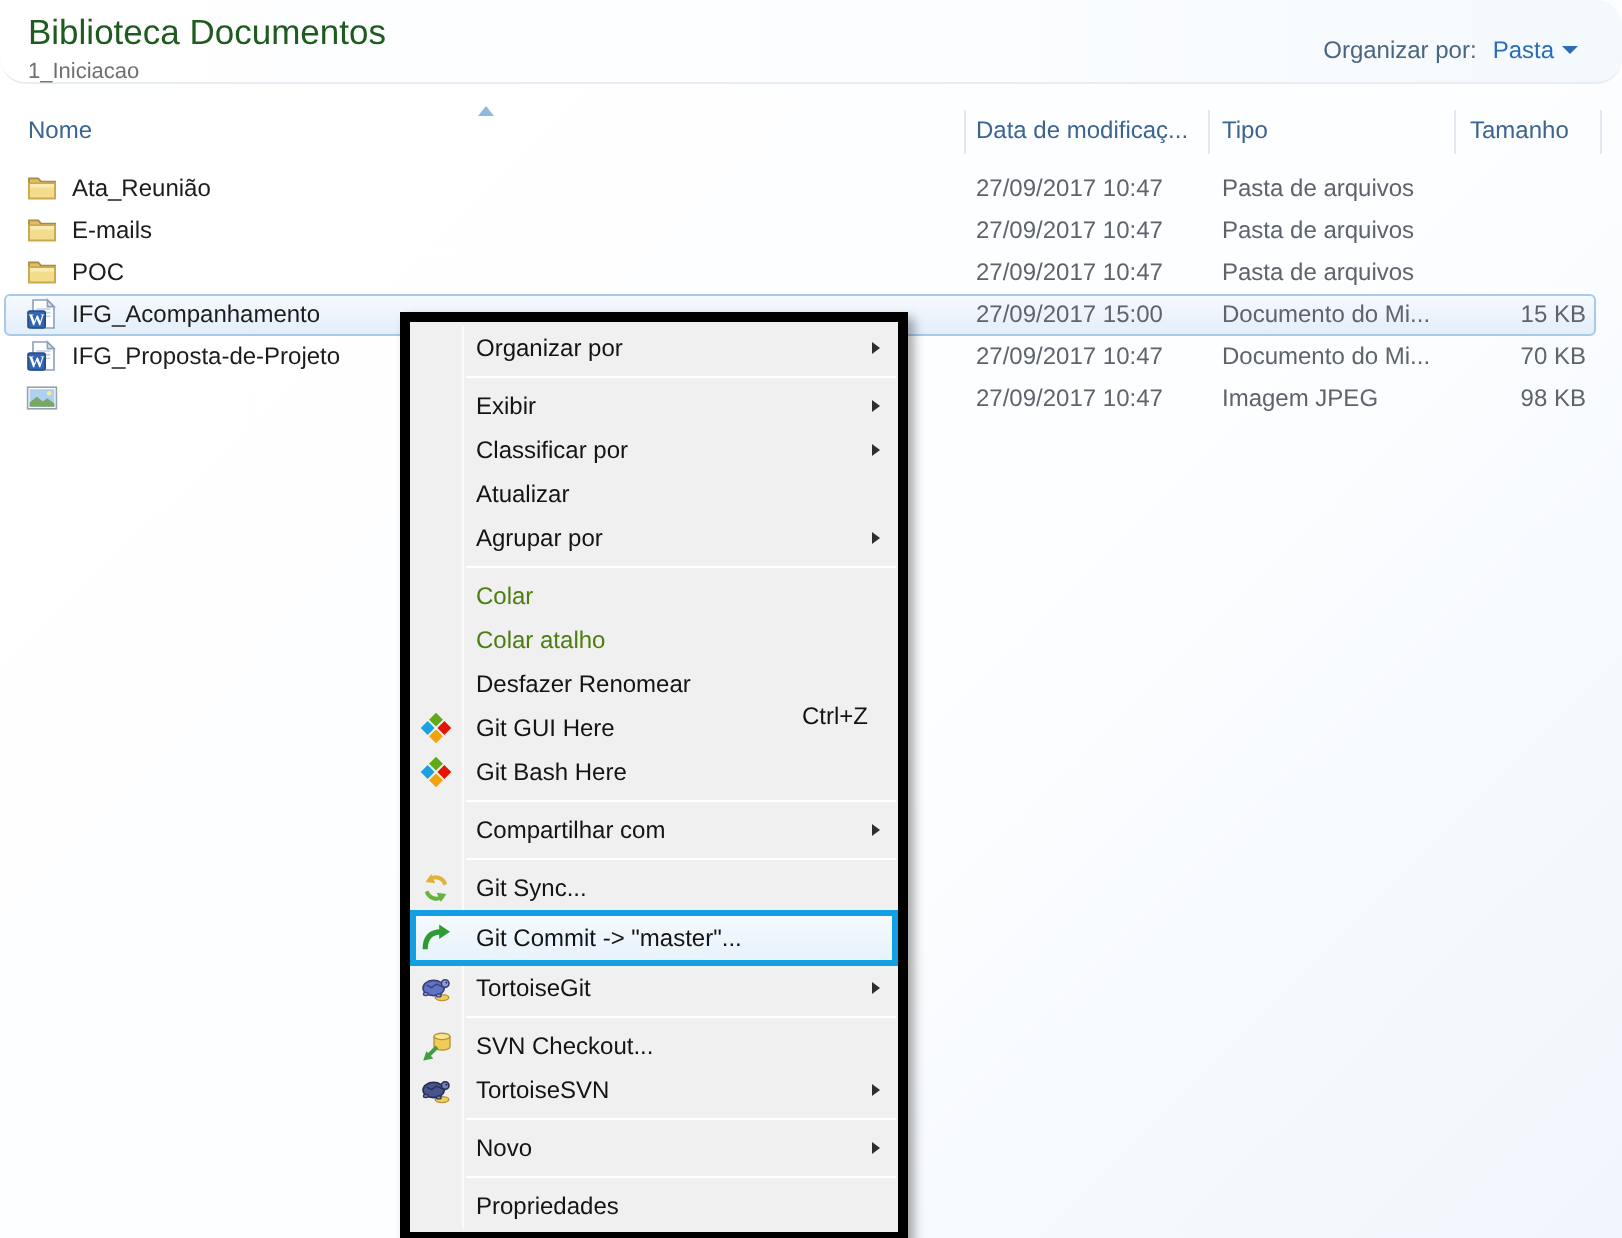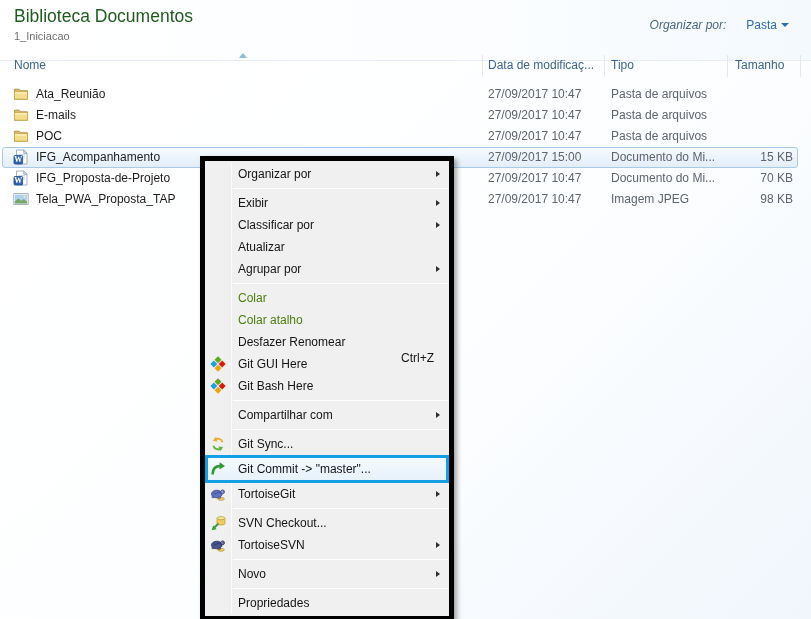--- a/index.html
+++ b/index.html
@@ -4,27 +4,27 @@
 <style>
   * { box-sizing: border-box; }
   html,body { margin:0; padding:0; }
   body {
     width:811px; height:619px; overflow:hidden; position:relative;
     font-family:"Liberation Sans", sans-serif;
     background:linear-gradient(135deg,#ffffff 0%,#fdfeff 55%,#f0f6fc 100%);
   }
 
   
-  .top-header { position:absolute; left:0; top:0; right:0; height:61px;
+  .top-header { position:absolute; left:0; top:0; right:0; height:42px;
     border-bottom:1px solid #e7edf3;
-    background:linear-gradient(to right,#ffffff 0%,#fbfdff 60%,#f4f9fd 100%); }
+    background:linear-gradient(to right,#ffffff 0%,#fbfdff 60%,#f4f9fd 100%);border-radius:13px; }
   .page-title { position:absolute; left:14px; top:6px; font-size:17.5px; color:#1f5b1f; }
   .page-subtitle { position:absolute; left:14px; top:30px; font-size:11px; color:#707070; }
   .organize { position:absolute; right:22px; top:18px; font-size:12px; }
-  .organize .lbl { color:#4a657f; margin-right:20px;font-style:italic; }
+  .organize .lbl { color:#4a657f; margin-right:8px; }
   .organize .val { color:#2b6cb5; cursor:pointer; }
   .caret-down { display:inline-block; width:0; height:0; margin-left:4px; vertical-align:2px;
     border-left:4px solid transparent; border-right:4px solid transparent; border-top:4px solid #2b6cb5; }
 
   
   .col-headers { position:absolute; left:0; top:52px; right:0; height:27px; }
   .col-head { position:absolute; top:0; height:27px; line-height:27px; font-size:12px; color:#3c6490; cursor:pointer; }
   .ch-nome    { left:14px; }
   .ch-data    { left:488px; }
   .ch-tipo    { left:611px; }
@@ -151,21 +151,20 @@
       <div class="file-cell fc-type">Documento do Mi...</div>
       <div class="file-cell fc-size">70 KB</div>
     </div>
     <div class="file-row">
       <div class="file-cell fc-icon"><svg width="16" height="16" viewBox="0 0 16 16">
           <rect x="0.8" y="2.6" width="14.4" height="10.8" fill="#ffffff" stroke="#93a1b1" stroke-width="0.8"></rect>
           <rect x="1.8" y="3.6" width="12.4" height="8.8" fill="#aed1ef"></rect>
           <path d="M1.8 10.2l3.6-2.8 3 2.4 2.2-1.7 3.6 2.6v1.7H1.8z" fill="#79a765"></path>
           <circle cx="11.6" cy="5.6" r="1.1" fill="#f6ec9a"></circle>
         </svg></div>
-      <div class="file-cell fc-name">Tela_PWA_Proposta_TAP</div>
       <div class="file-cell fc-date">27/09/2017 10:47</div>
       <div class="file-cell fc-type">Imagem JPEG</div>
       <div class="file-cell fc-size">98 KB</div>
     </div>
   </div>
 
 <div class="context-menu" id="context-menu">
   <div class="gutter-line"></div>
 <div class="menu-item"><span class="mi-label">Organizar por</span><span class="mi-arrow"></span></div>
     <div class="menu-sep"></div>

